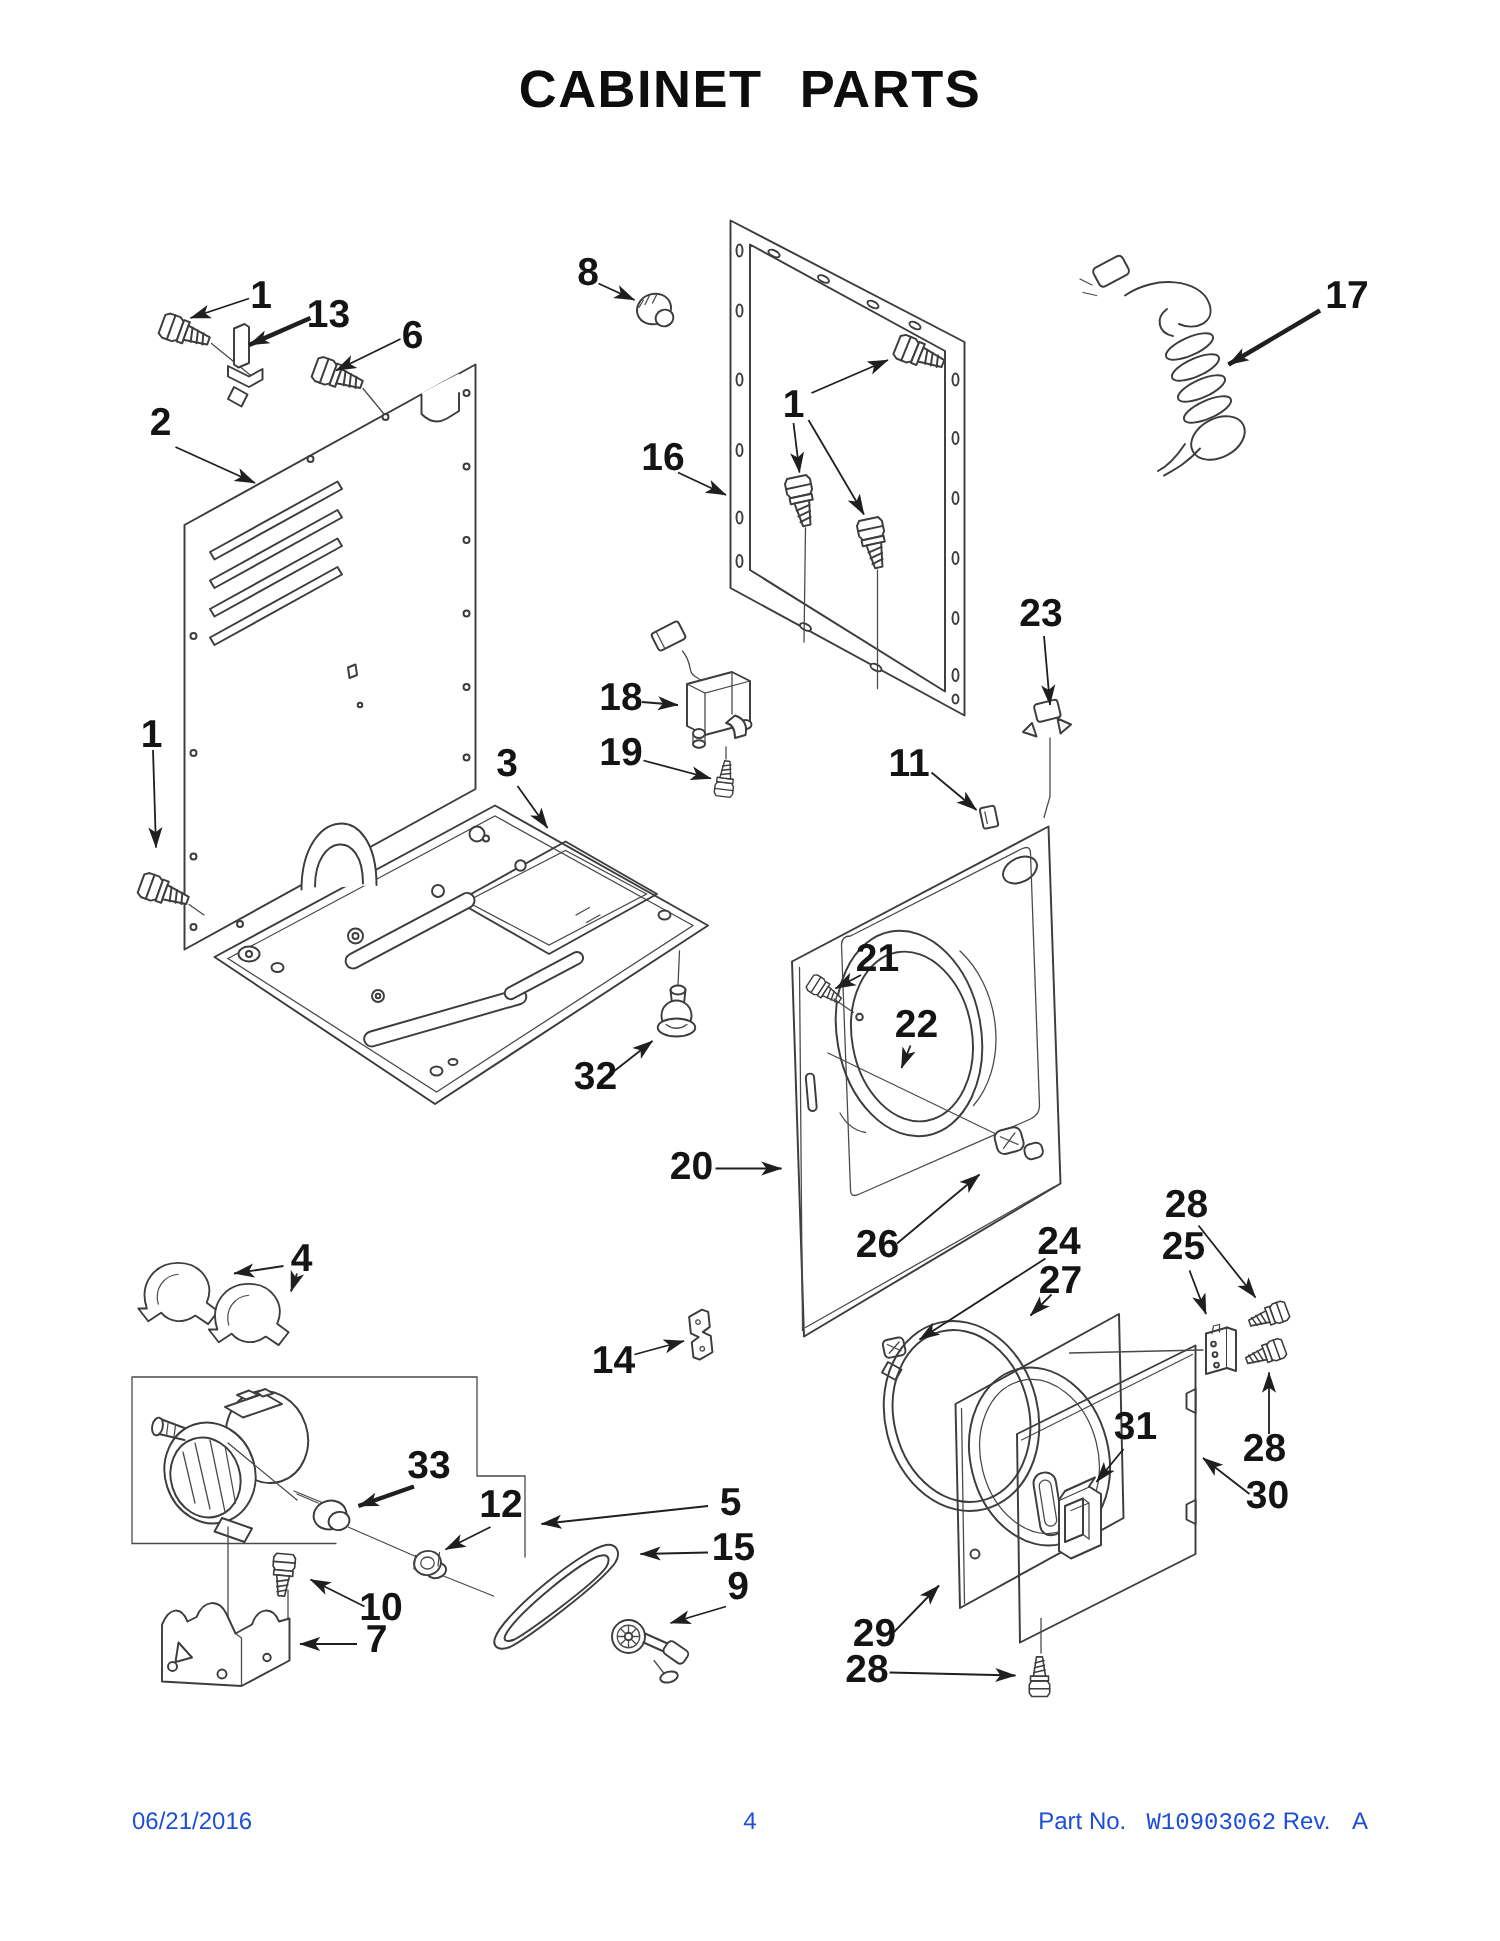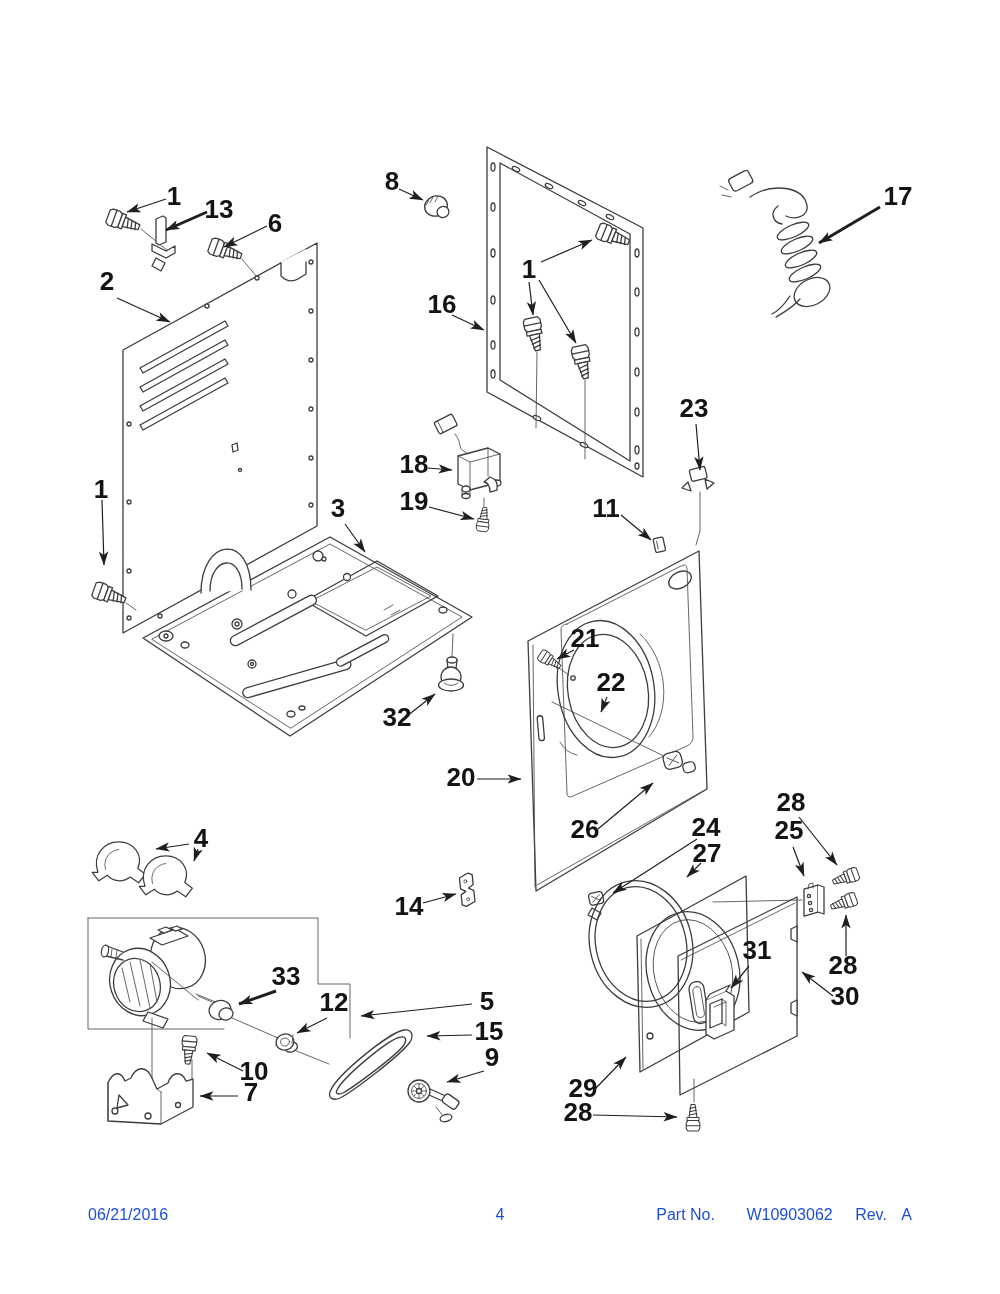--- a/index.html
+++ b/index.html
@@ -5,22 +5,22 @@
   html,body{margin:0;padding:0;background:#ffffff;}
   .page{position:relative;width:1000px;height:1294px;background:#fff;overflow:hidden;
         font-family:"Liberation Sans",sans-serif;color:#111;}
   .title{position:absolute;top:40px;left:0;right:0;text-align:center;
          font-size:35px;font-weight:bold;letter-spacing:1px;word-spacing:14px;color:#0d0d0d;}
   .footer{position:absolute;top:1206px;left:0;right:0;height:22px;font-size:16px;color:#1d4ed8;}
   .footer .date{position:absolute;left:88px;}
   .footer .pageno{position:absolute;left:0;right:0;text-align:center;}
   .footer .partinfo{position:absolute;right:88px;white-space:nowrap;}
   .footer .partinfo span{display:inline-block;}
-  .footer .pn-num{margin-left:27px;}
-  .footer .rev-lab{margin-left:18px;text-align:right;}
+  .footer .pn-num{margin-left:9px;font-family:Liberation Mono, monospace;}
+  .footer .rev-lab{text-align:right;}
   .footer .rev-val{margin-left:10px;}
   svg{position:absolute;top:0;left:0;}
   .s{stroke:#3d3d3d;stroke-width:1.3;fill:none;stroke-linecap:round;stroke-linejoin:round;}
   .sw{stroke:#3d3d3d;stroke-width:1.3;fill:#ffffff;stroke-linecap:round;stroke-linejoin:round;}
   .thin{stroke:#4a4a4a;stroke-width:0.85;fill:none;stroke-linecap:round;}
   .wfill{fill:#ffffff;stroke:none;}
   .ld{stroke:#1f1f1f;stroke-width:1.2;fill:none;marker-end:url(#arr);}
   .ldk{stroke-width:3;}
   .lbl{font-family:"Liberation Sans",sans-serif;font-size:26px;font-weight:bold;
        fill:#141414;text-anchor:middle;}
@@ -535,20 +535,21 @@
     <g>
       <line class="ld" x1="243" y1="1071" x2="207" y2="1053"></line>
       <text class="lbl" x="254" y="1080">10</text>
     </g>
     <g>
       <line class="ld" x1="238" y1="1096" x2="200" y2="1096"></line>
       <text class="lbl" x="251" y="1101">7</text>
     </g>
   </svg>
 
+  <div class="title">CABINET PARTS</div>
 
   <div class="footer">
     <span class="date">06/21/2016</span>
     <span class="pageno">4</span>
     <span class="partinfo">
       <span class="pn-lab">Part No.</span>
       <span class="pn-num">W10903062</span>
       <span class="rev-lab">Rev.</span>
       <span class="rev-val">A</span>
     </span>

